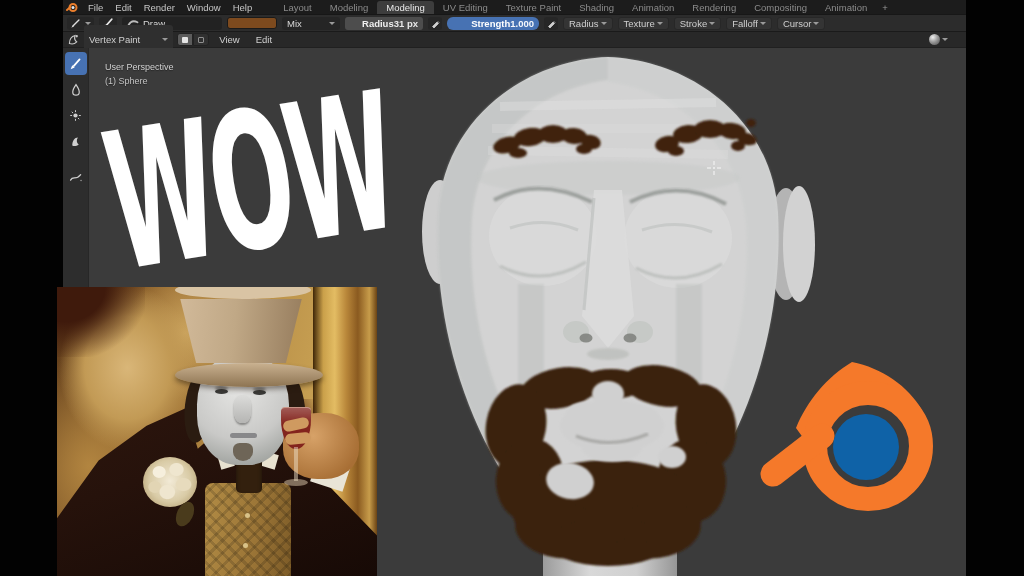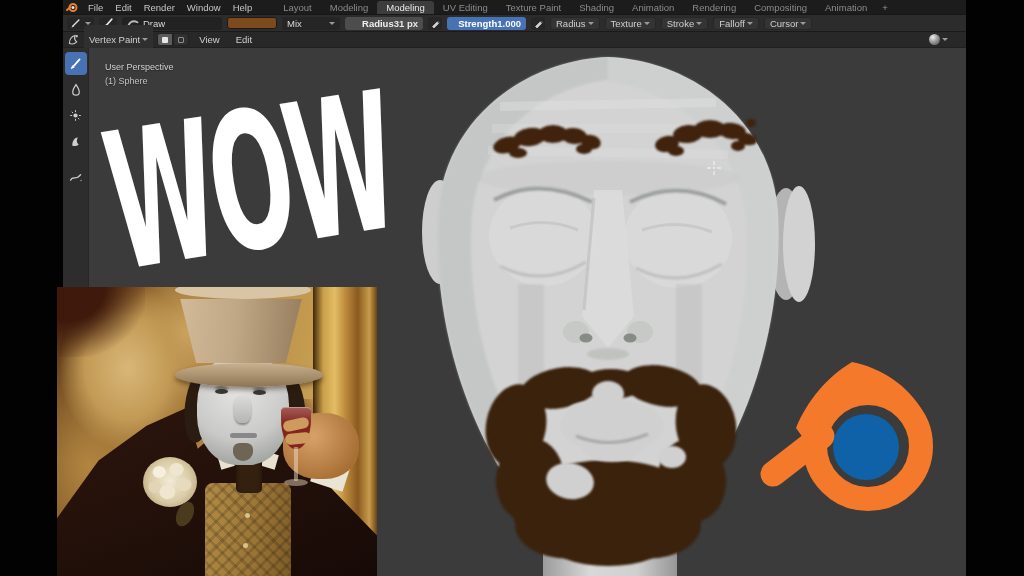--- a/index.html
+++ b/index.html
@@ -31,32 +31,32 @@
     border-top:3.5px solid #9a9a9a; display:inline-block; margin-left:2px;}
   .field.drawfield { height:13px; width:100px; background:#222; border-radius:3px;
     display:inline-flex; align-items:center; gap:4px; padding:0 5px; }
   .swatch { width:50px; height:12px; border-radius:3px; border:1px solid #1a1a1a; }
   .dropdown { height:13px; display:inline-flex; align-items:center; justify-content:space-between;
     background:#252525; border-radius:3px; padding:0 5px; }
   .dropdown.mix { width:58px; }
   .slider { height:13px; border-radius:3px; display:inline-flex; align-items:center;
     justify-content:flex-end; padding:0 5px;font-weight:bold; }
   .slider.radius { width:78px; background:#4d4d4d; color:#f0f0f0; }
-  .slider.strength { width:79px; background:#4772b3; color:#fff; }
+  .slider.strength { width:92px; background:#4772b3; color:#fff;border-radius:6px; }
   .slider .val { opacity:.95; }
   .penbtn { width:14px; height:13px; background:#262626; border-radius:3px;
     display:inline-flex; align-items:center; justify-content:center; }
   .ghostbtn { height:13px; background:#343434; border:1px solid #272727; border-radius:3px;
     display:inline-flex; align-items:center; padding:0 5px; color:#cfcfcf; }
 
   
   .viewrow { position:absolute; left:0; top:31px; width:100%; height:17px; background:#282828;
     display:flex; align-items:center; gap:4px; padding:0 4px; font-size:9.5px; color:#d0d0d0;
     border-top:1px solid #1a1a1a; border-bottom:1px solid #202020;}
-  .modedrop { height:29px; display:inline-flex; align-items:center; gap:0; background:#2f2f2f;
+  .modedrop { height:29px; display:inline-flex; align-items:center; gap:20px; background:#2f2f2f;
     border-radius:3px; padding:0 5px; }
   .togglepair { display:inline-flex; }
   .tgl { width:16px; height:13px; background:#303030; display:inline-flex; align-items:center;
     justify-content:center; border:1px solid #222; }
   .tgl:first-child { border-radius:3px 0 0 3px; }
   .tgl:last-child { border-radius:0 3px 3px 0; }
   .tgl.on { background:#5c5c5c; }
   .tgl .sq { width:6px; height:6px; background:#e6e6e6; display:inline-block; border-radius:1px;}
   .tgl .sq.o { background:transparent; border:1px solid #8f8f8f; }
   .hmenu { padding:0 6px; }

